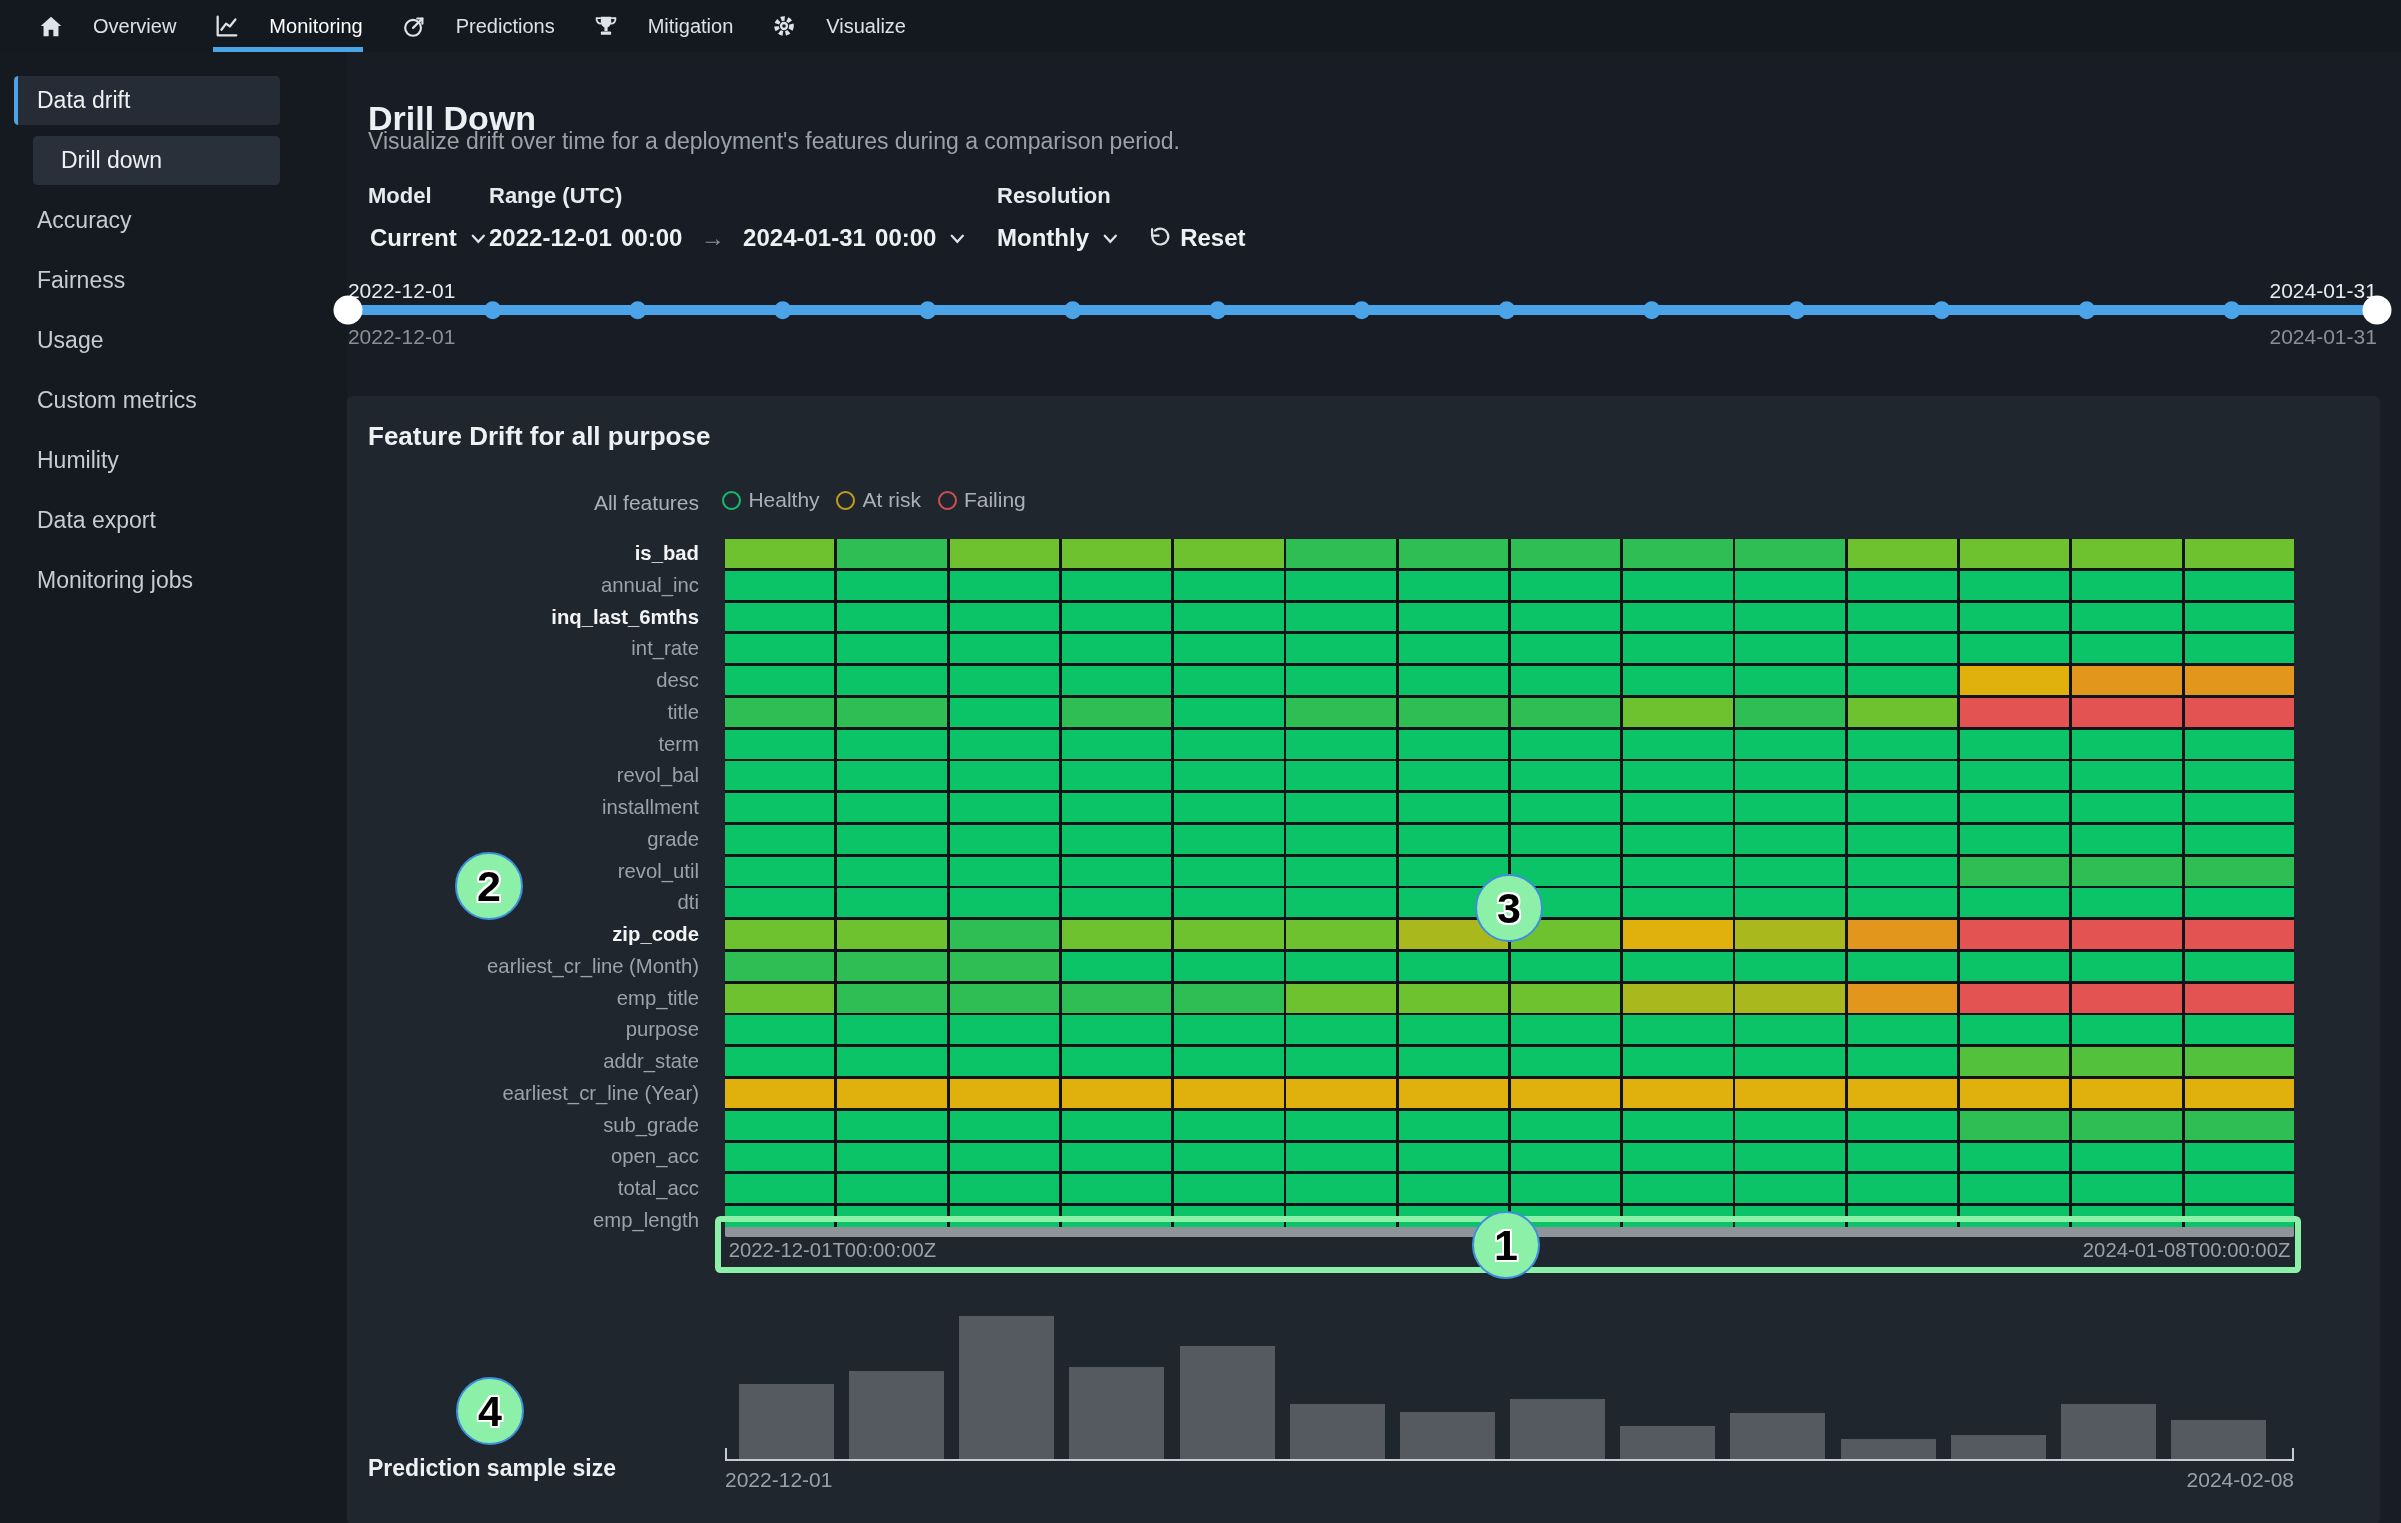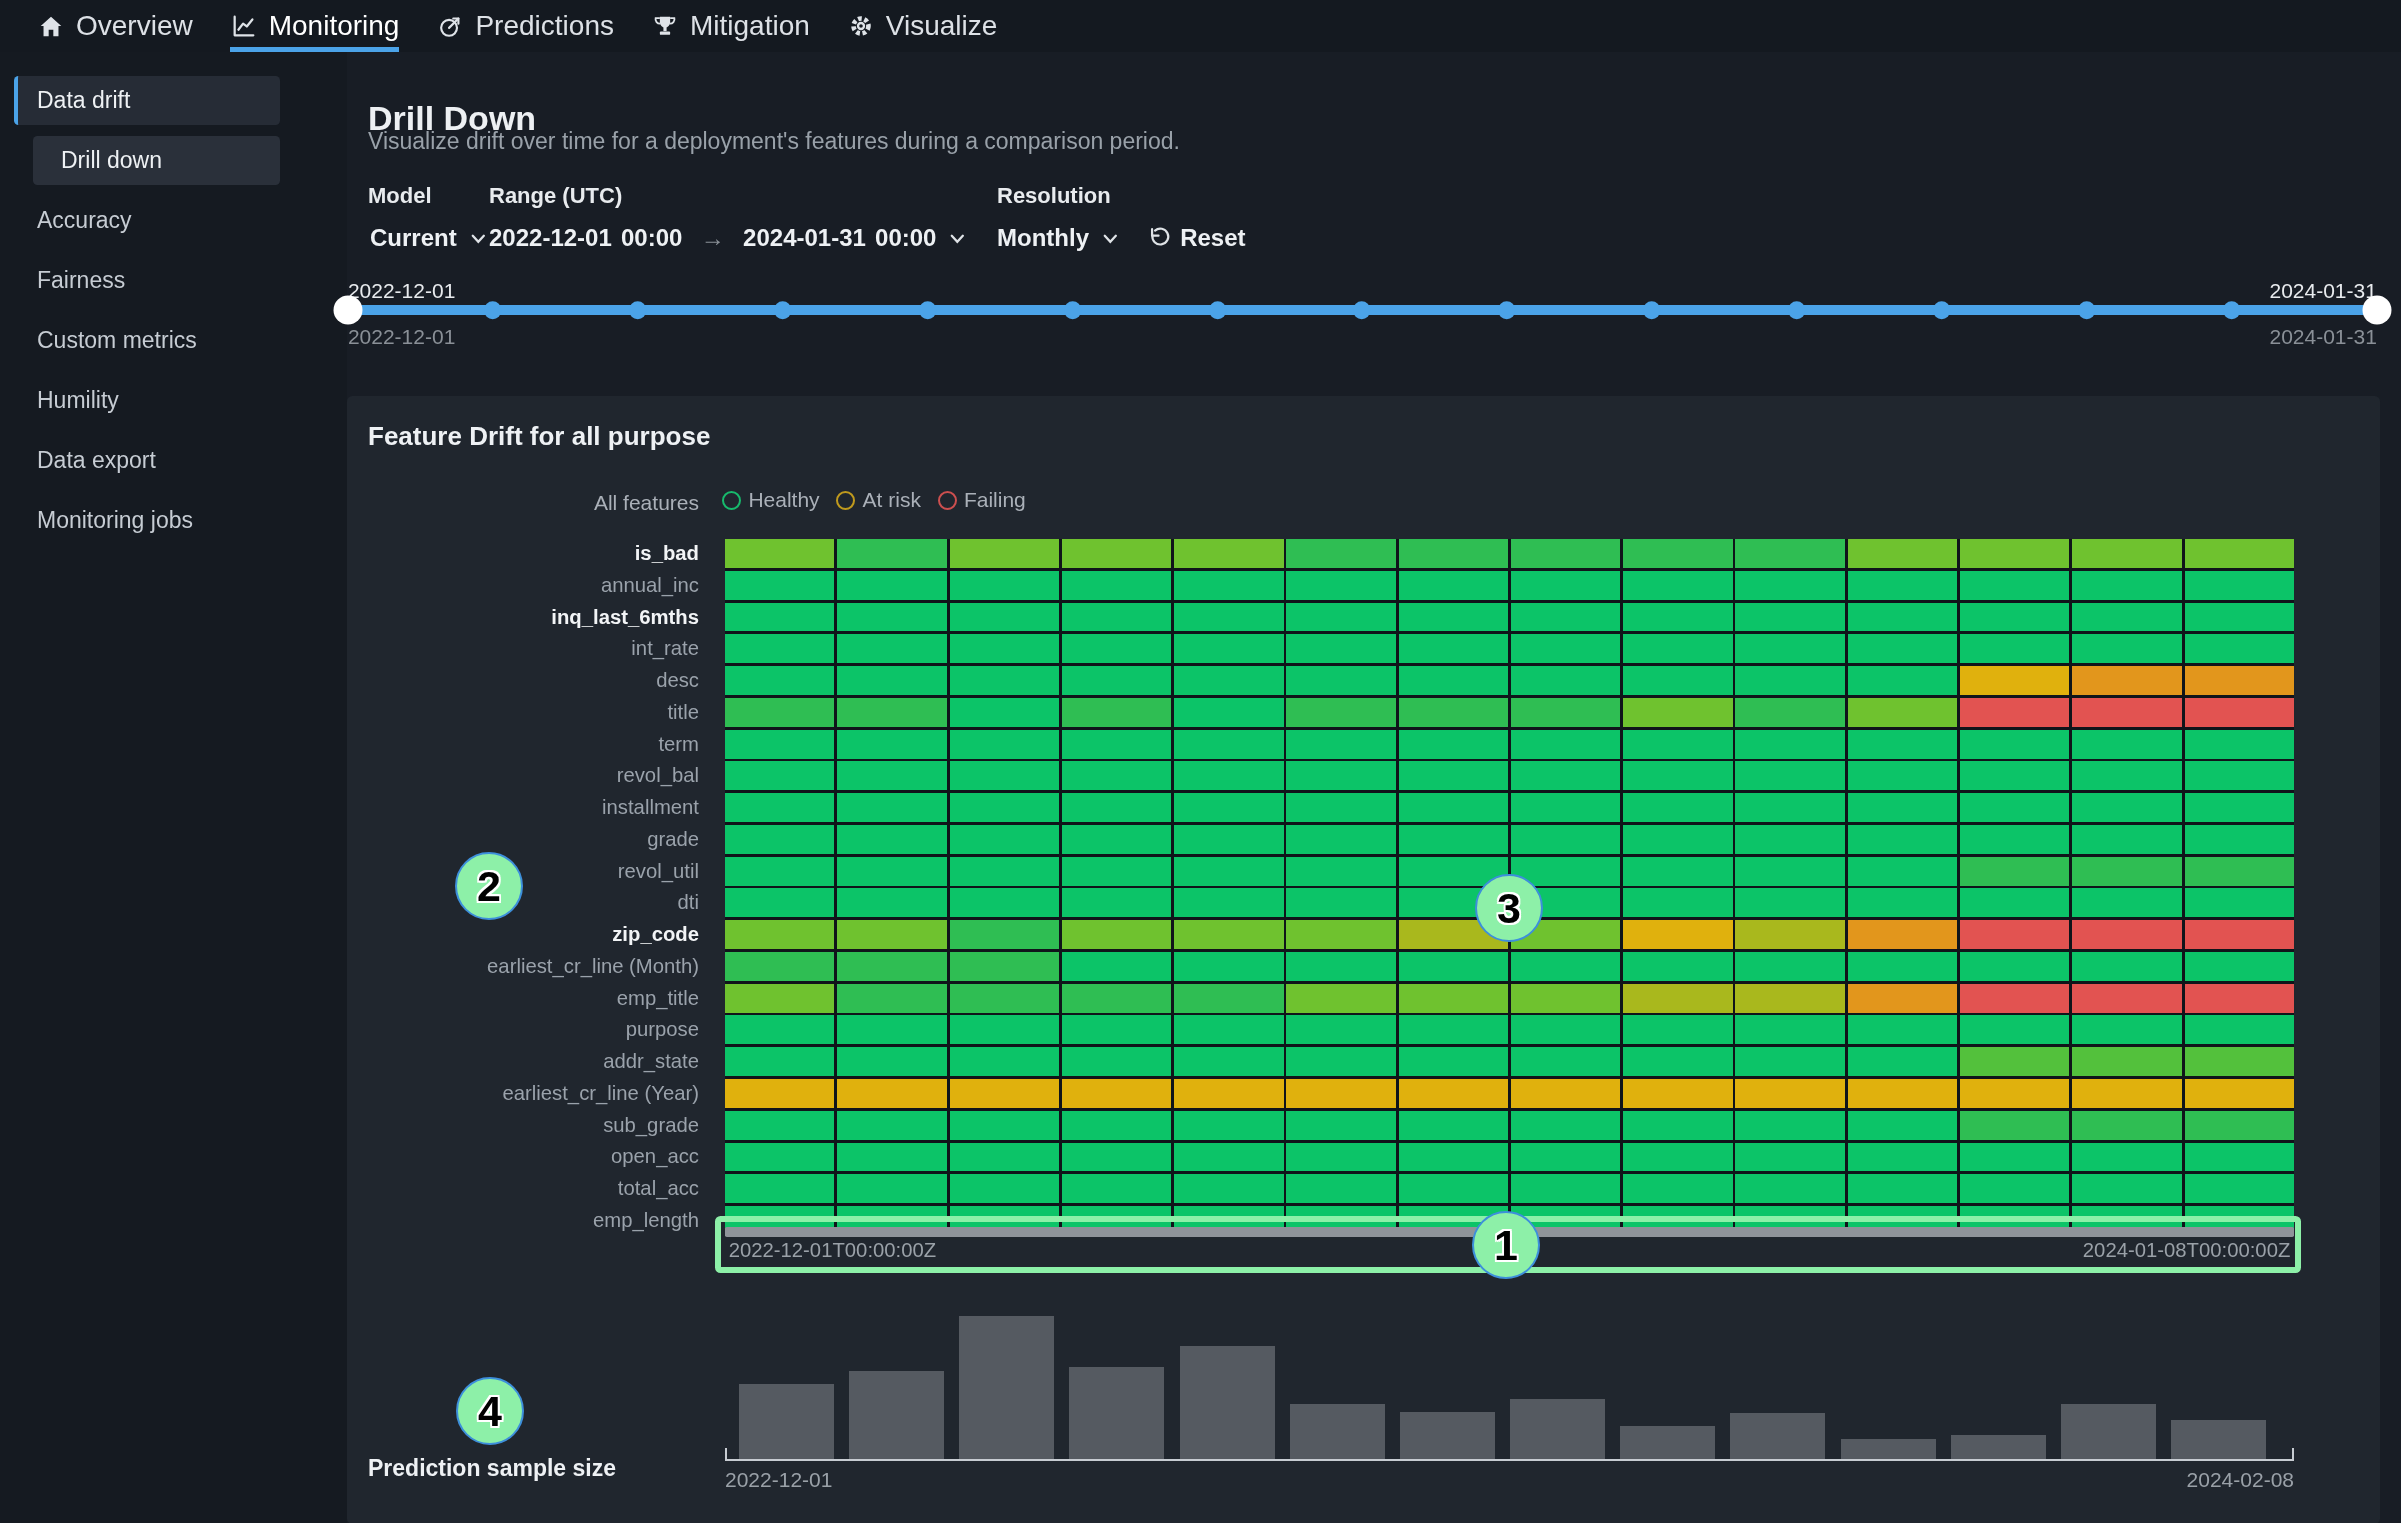--- a/index.html
+++ b/index.html
@@ -1,21 +1,21 @@
 <!DOCTYPE html>
 <html style="font-size:15px"><head>
 <meta charset="utf-8">
 <style>
   html,body{margin:0;padding:0;}
   body{width:2401px;height:1523px;background:#181d25;font-family:"Liberation Sans",sans-serif;
        position:relative;overflow:hidden;color:#e8ebee;}
   
   .nav{position:absolute;left:0;top:0;width:2401px;height:52px;background:#141920;
        display:flex;align-items:stretch;padding-left:37px;gap:37px;box-sizing:border-box;z-index:5;}
-  .nav-item{display:flex;align-items:center;gap:11px;position:relative;font-size:28px;color:#dde1e6;cursor:pointer;}
+  .nav-item{display:flex;align-items:center;gap:28px;position:relative;font-size:20px;color:#dde1e6;cursor:pointer;}
   .nav-item.active{color:#ffffff;font-weight:400;}
   .nav-item.active::after{content:"";position:absolute;left:0;right:0;bottom:0;height:4.6px;background:#4ba3e8;}
   .nav-item svg{display:block;}
   
   .sidebar{position:absolute;left:0;top:52px;width:347px;bottom:0;background:#151a21;padding-top:18.5px;box-sizing:border-box;}
   .side-item{position:relative;height:60px;display:flex;align-items:center;font-size:23px;color:#c6ccd3;cursor:pointer;}
   .side-item .lbl{position:relative;z-index:1;}
   .side-item.lvl0 .lbl{margin-left:37px;}
   .side-item.lvl1 .lbl{margin-left:61px;}
   .side-item.selected .lbl{color:#eef1f4;}
@@ -133,20 +133,23 @@
     </div>
     <div class="side-item lvl1 selected">
       <div class="side-hl hl1"></div>
       <span class="lbl">Drill down</span>
     </div>
     <div class="side-item lvl0">
       <span class="lbl">Accuracy</span>
     </div>
     <div class="side-item lvl0">
       <span class="lbl">Fairness</span>
+    </div>
+    <div class="side-item lvl0">
+      <span class="lbl">Usage</span>
     </div>
     <div class="side-item lvl0">
       <span class="lbl">Custom metrics</span>
     </div>
     <div class="side-item lvl0">
       <span class="lbl">Humility</span>
     </div>
     <div class="side-item lvl0">
       <span class="lbl">Data export</span>
     </div>

